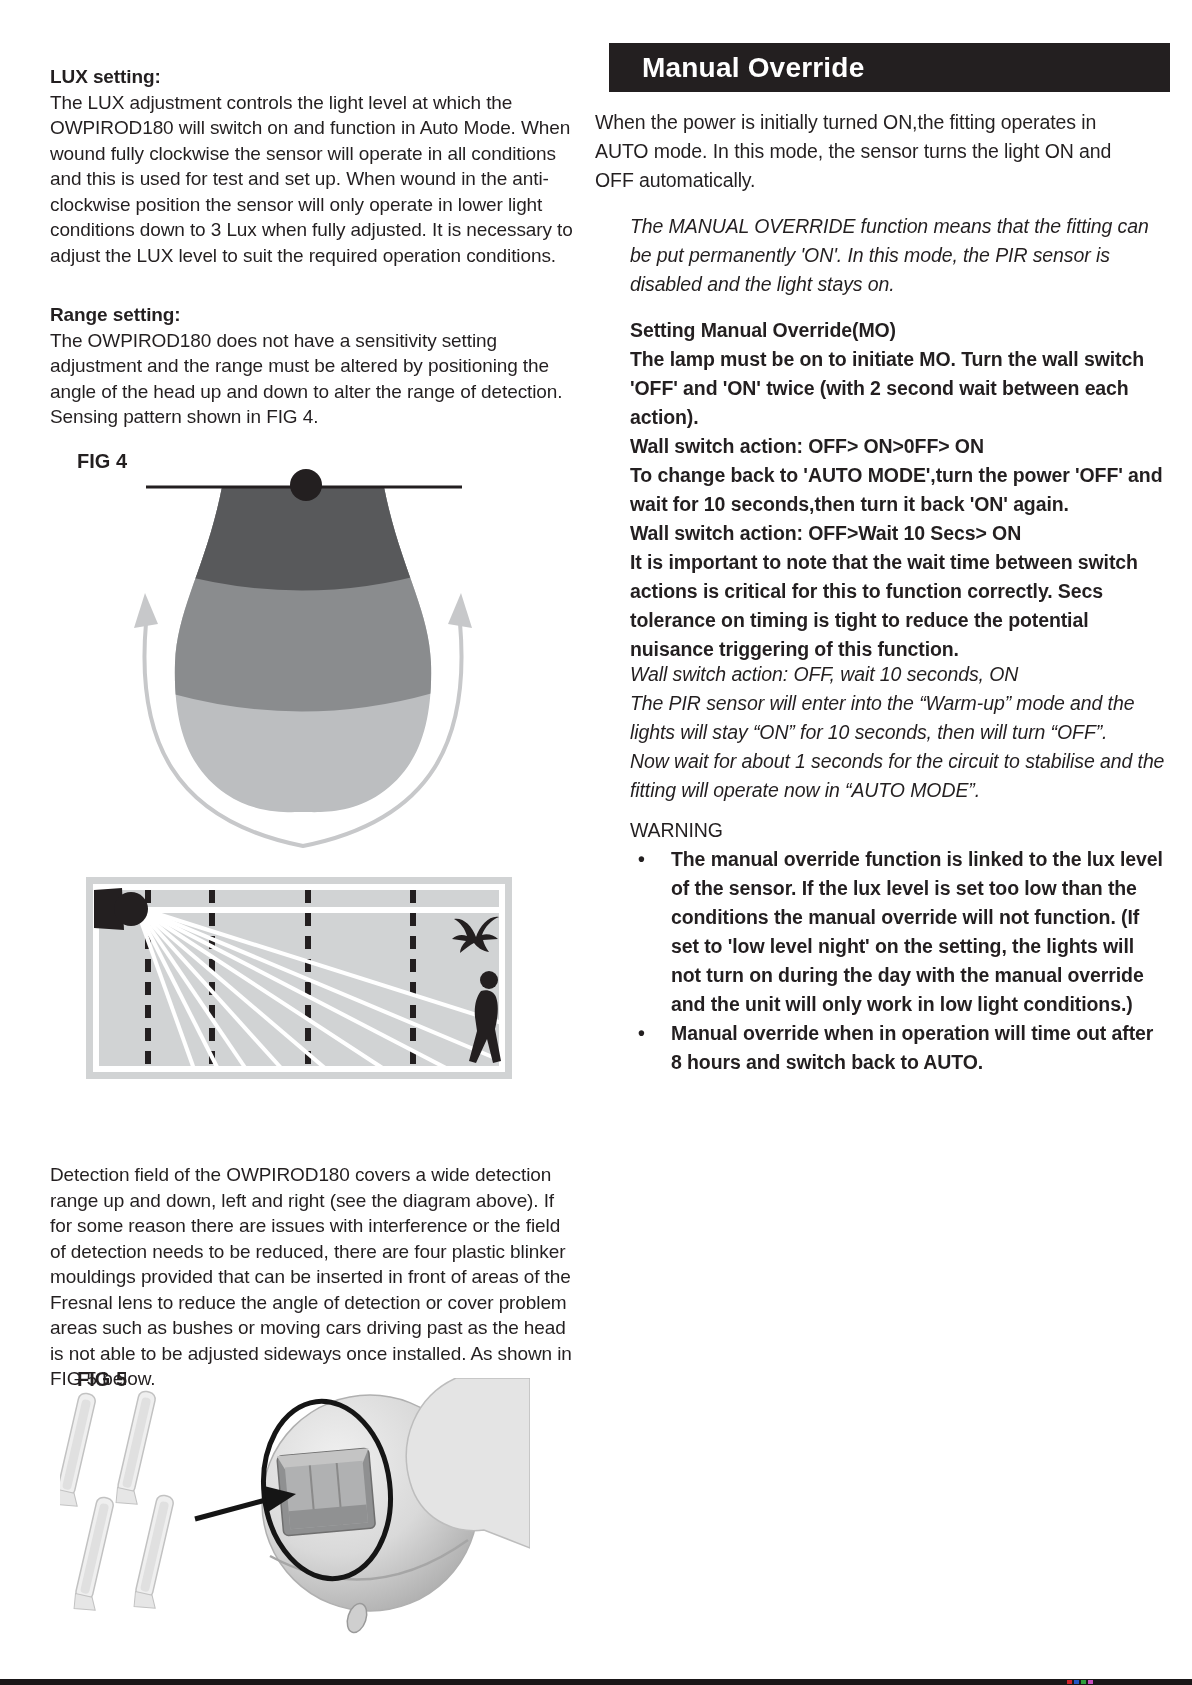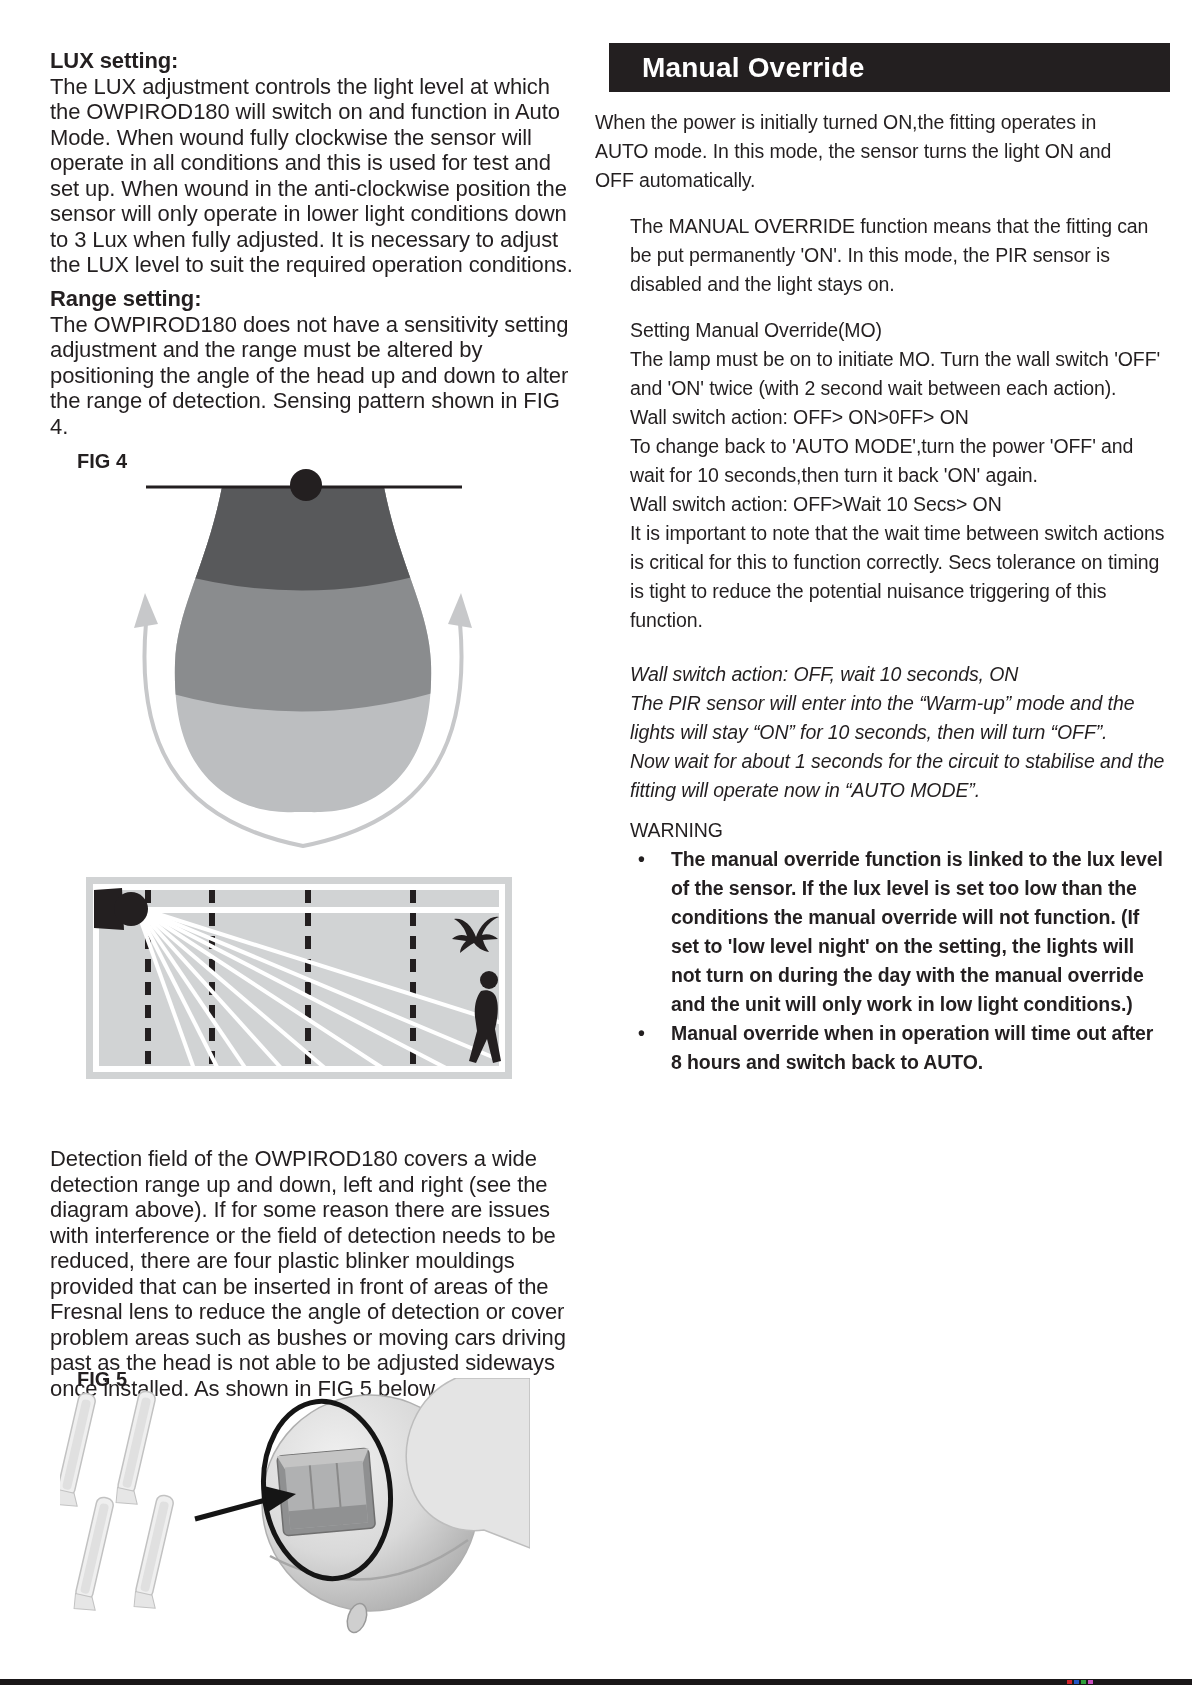--- a/index.html
+++ b/index.html
@@ -2,21 +2,21 @@
 <html><head>
 <meta charset="utf-8">
 <style>
   html,body{margin:0;padding:0;background:#ffffff;}
   .page{
     position:relative;width:1192px;height:1685px;background:#ffffff;overflow:hidden;
     font-family:"Liberation Sans", sans-serif;color:#231f20;
   }
   .abs{position:absolute;}
   
-  .lc{width:524px;font-size:22px;line-height:25.5px;letter-spacing:-0.1px;}
+  .lc{width:524px;font-size:19px;line-height:25.5px;letter-spacing:-0.1px;margin-top:16px;}
   .lc .head{font-weight:700;}
   .fig-label{font-size:20px;font-weight:700;}
   
   .rc{width:540px;font-size:19.5px;line-height:29px;letter-spacing:-0.1px;}
   .rc-header{
     left:609px;top:43px;width:561px;height:49px;background:#231f20;
     display:flex;align-items:center;box-sizing:border-box;padding-left:33px;
   }
   .rc-header span{color:#ffffff;font-size:28px;font-weight:700;letter-spacing:0.2px;}
   .mo-line{min-height:29px;}
@@ -151,23 +151,23 @@
       <polygon points="204,108 236,116 208,134" fill="#151515"></polygon>
     </g>
   </svg>
 
   <div class="abs rc-header">
     <span>Manual Override</span>
   </div>
 
   <div class="abs rc" style="left:595px;top:108px;">When the power is initially turned ON,the fitting operates in AUTO mode. In this mode, the sensor turns the light ON and OFF automatically.</div>
 
-  <div class="abs rc" style="left:630px;top:212px;">The MANUAL OVERRIDE function means that the fitting can be put permanently 'ON'. In this mode, the PIR sensor is disabled and the light stays on.</div>
-
-  <div class="abs rc" style="left:630px;top:316px;">
+  <div class="abs rc" style="left:630px;top:212px;font-style:italic;">The MANUAL OVERRIDE function means that the fitting can be put permanently 'ON'. In this mode, the PIR sensor is disabled and the light stays on.</div>
+
+  <div class="abs rc" style="left:630px;top:316px;font-weight:bold;">
     <div class="mo-line">Setting Manual Override(MO)</div>
     <div class="mo-line">The lamp must be on to initiate MO. Turn the wall switch 'OFF' and 'ON' twice (with 2 second wait between each action).</div>
     <div class="mo-line">Wall switch action: OFF&gt; ON&gt;0FF&gt; ON</div>
     <div class="mo-line">To change back to 'AUTO MODE',turn the power 'OFF' and wait for 10 seconds,then turn it back 'ON' again.</div>
     <div class="mo-line">Wall switch action: OFF&gt;Wait 10 Secs&gt; ON</div>
     <div class="mo-line">It is important to note that the wait time between switch actions is critical for this to function correctly. Secs tolerance on timing is tight to reduce the potential nuisance triggering of this function.</div>
   </div>
 
   <div class="abs rc" style="left:630px;top:660px;font-style:italic;">
     <div class="mo-line">Wall switch action: OFF, wait 10 seconds, ON</div>

